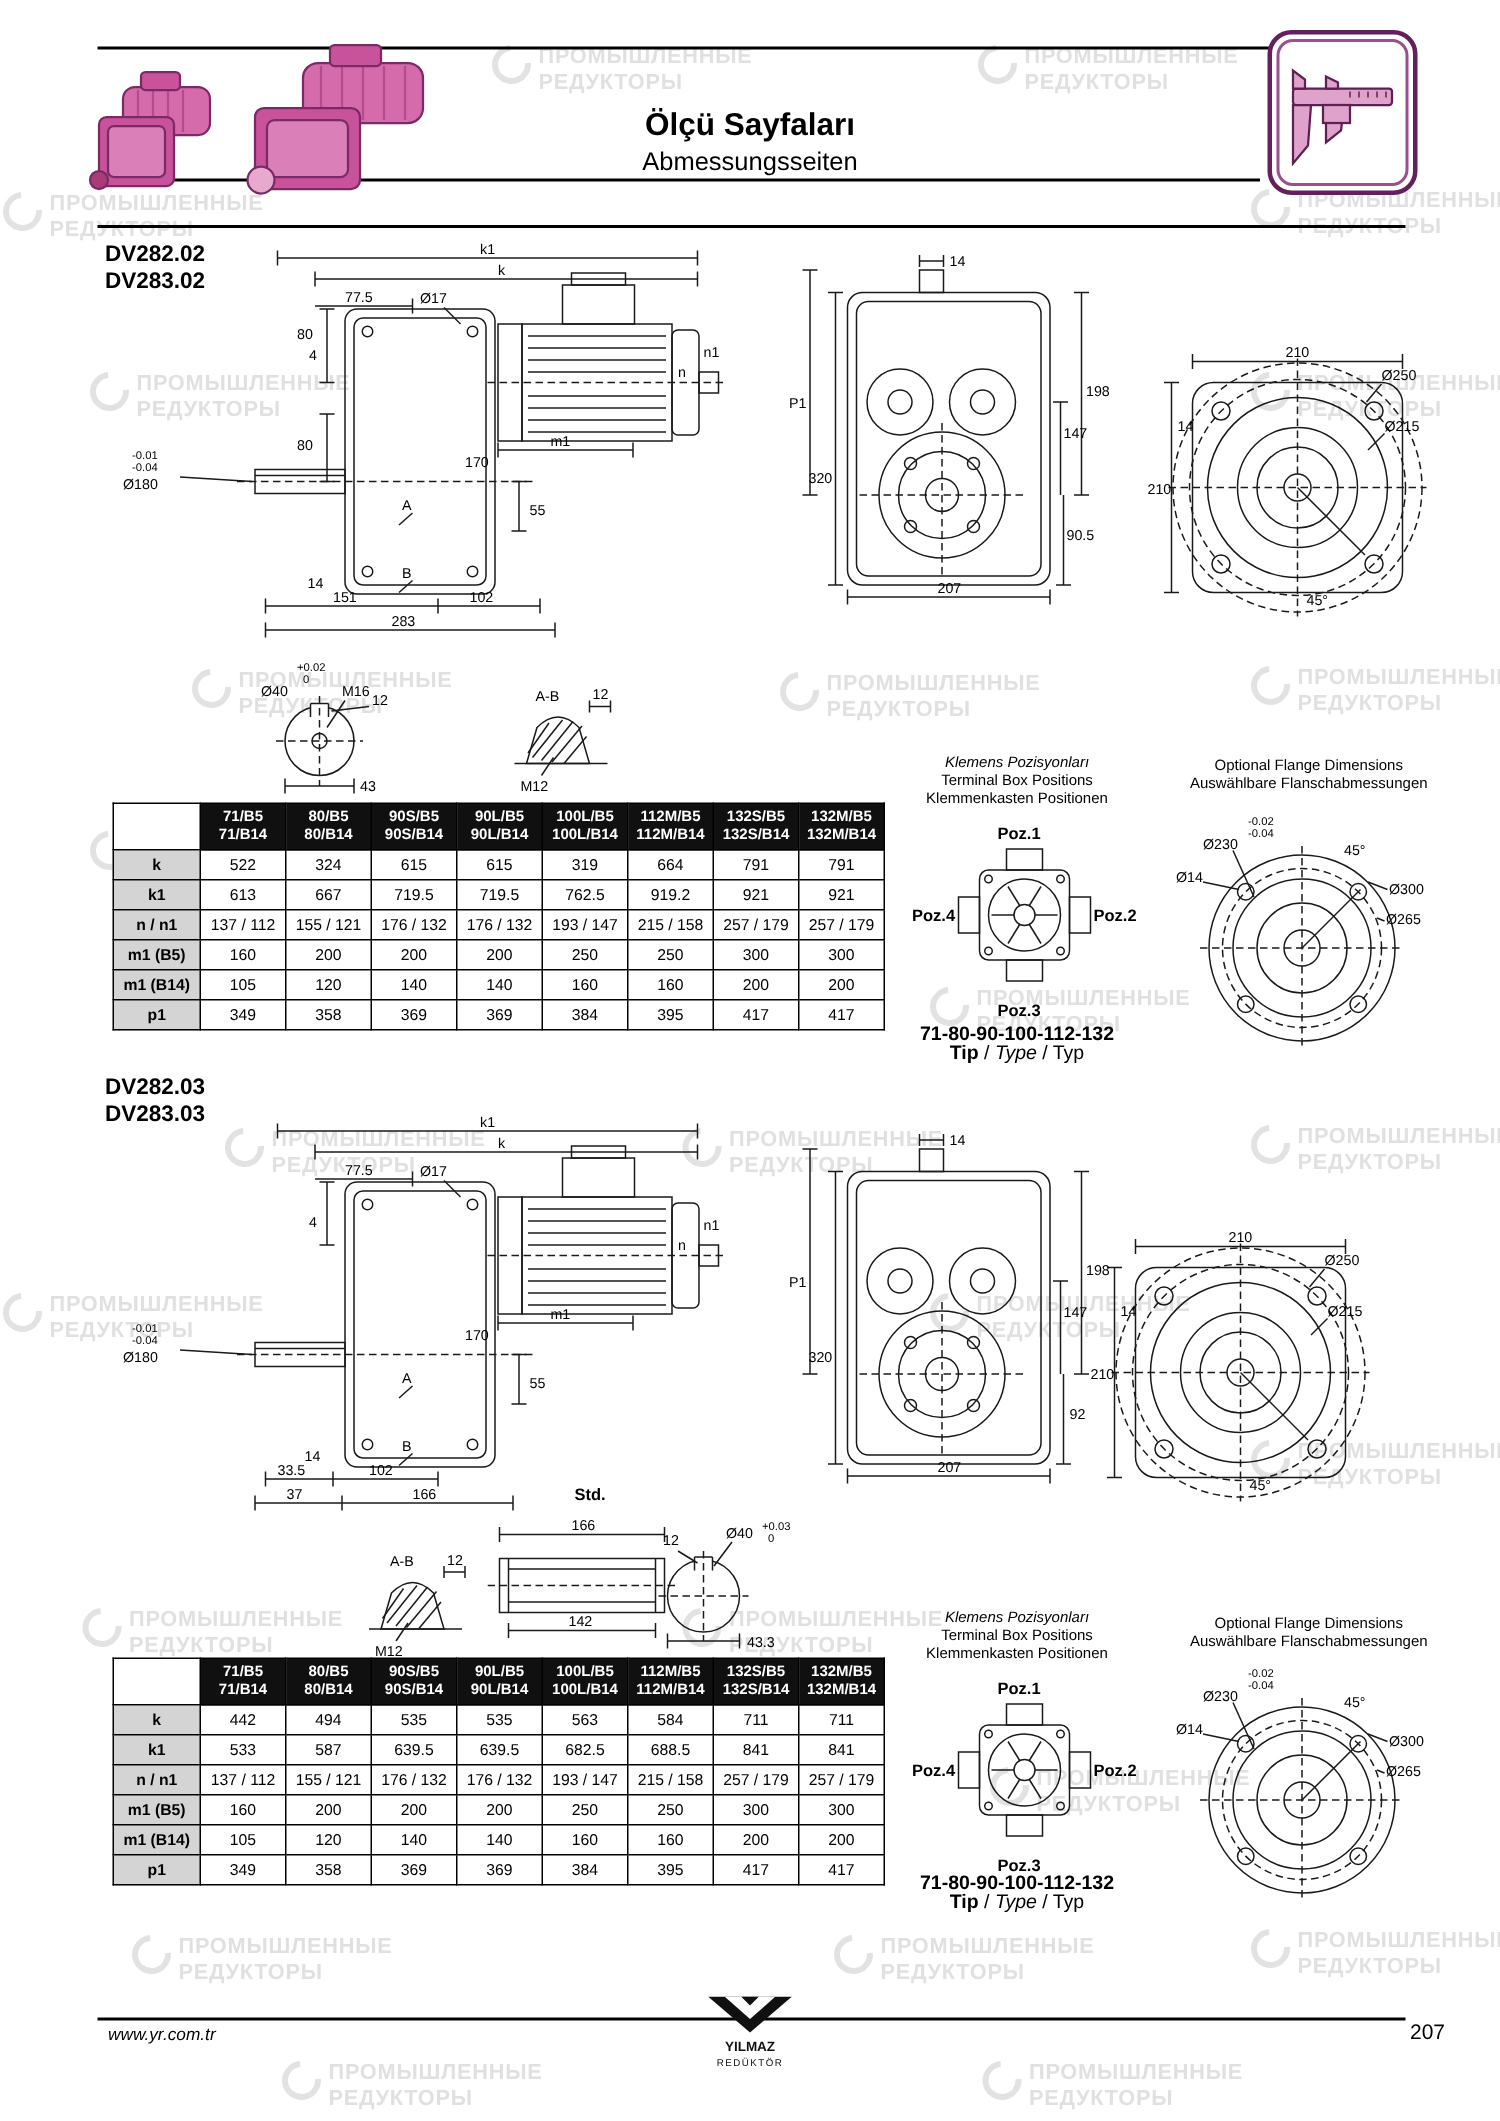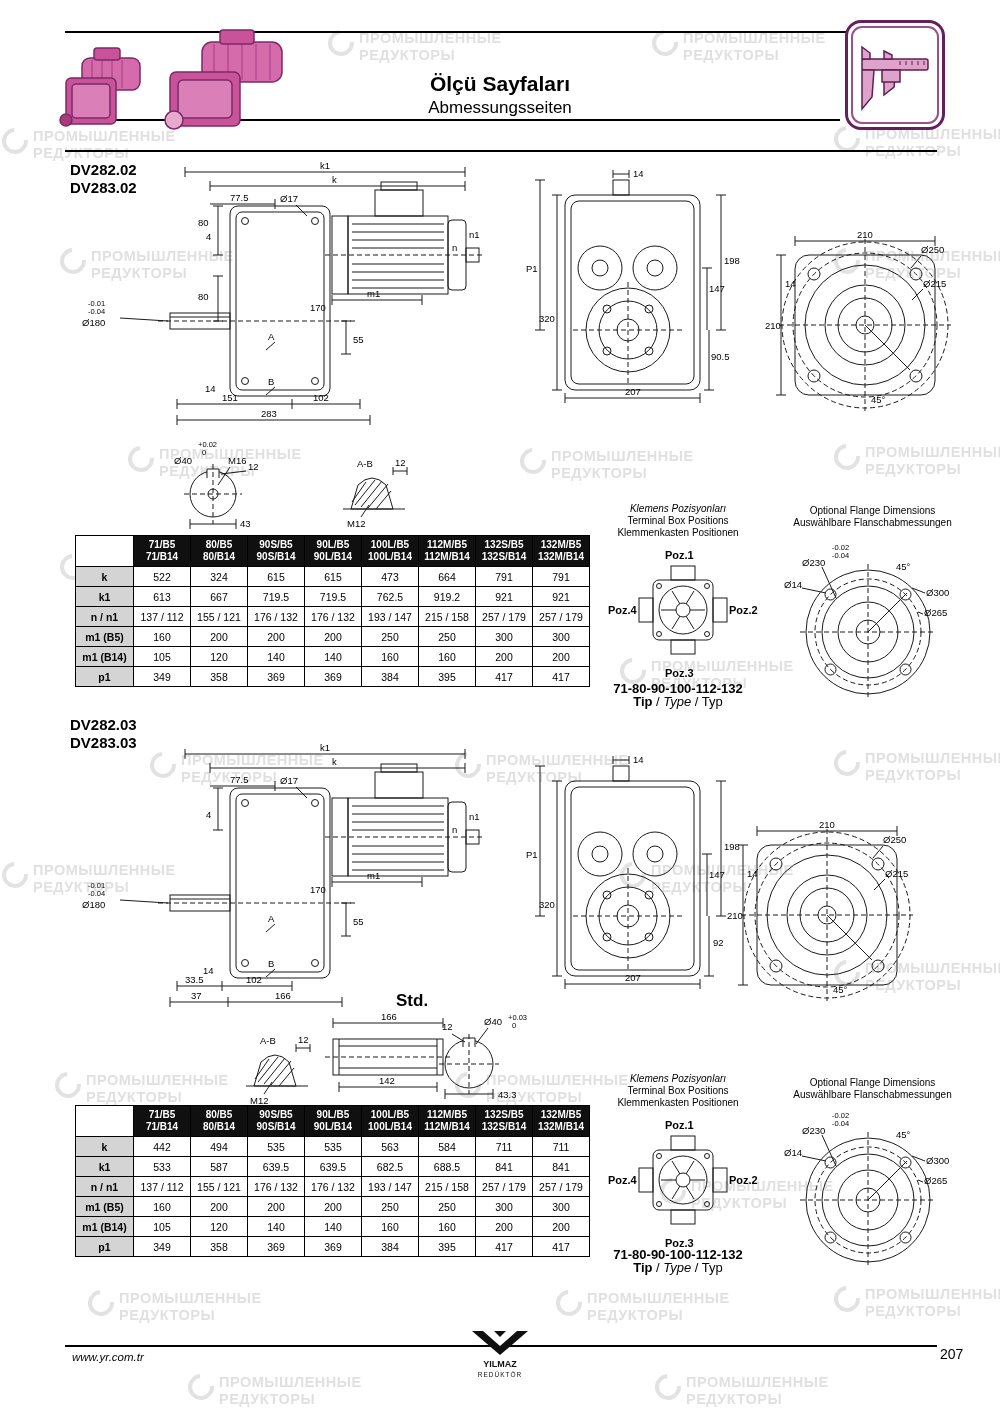--- a/index.html
+++ b/index.html
@@ -463,21 +463,21 @@
           </th>
         </tr>
       </thead>
       <tbody>
         <tr>
           <th>k</th>
           <td>522</td>
           <td>324</td>
           <td>615</td>
           <td>615</td>
-          <td>473</td>
+          <td>319</td>
           <td>664</td>
           <td>791</td>
           <td>791</td>
         </tr>
         <tr>
           <th>k1</th>
           <td>613</td>
           <td>667</td>
           <td>719.5</td>
           <td>719.5</td>
@@ -756,21 +756,21 @@
       <line x1="158" y1="64" x2="147" y2="75"></line>
     </g>
     <text x="92" y="13">210</text>
     <text x="20" y="62">14</text>
     <text x="0" y="104">210</text>
     <text x="156" y="28">Ø250</text>
     <text x="158" y="62">Ø215</text>
     <text x="106" y="178">45°</text>
   </svg>
 
-  <div class="abs b" style="left:396px;top:991px;font-size:17px">Std.</div>
+  <div class="abs b" style="left:383px;top:991px;font-size:11px">Std.</div>
 
   <svg class="draw" style="left:238px;top:1032px" width="100" height="80" viewBox="0 0 100 80">
     <g>
       <line x1="58" y1="16" x2="72" y2="16"></line>
         <line x1="58" y1="12" x2="58" y2="20"></line>
         <line x1="72" y1="12" x2="72" y2="20"></line>
       <path d="M16,54 L23,30 Q37,16 51,30 L58,54 Z"></path>
       <line x1="20" y1="50" x2="40" y2="25"></line>
         <line x1="26" y1="52" x2="47" y2="26"></line>
         <line x1="33" y1="53" x2="53" y2="29"></line>

